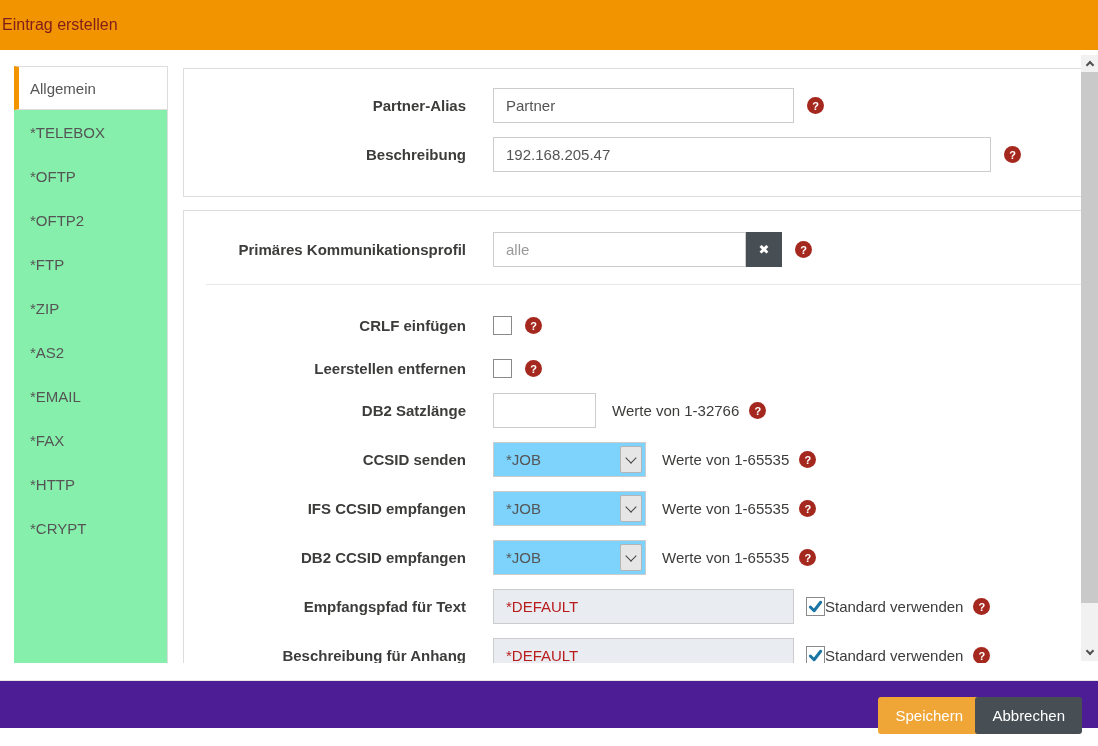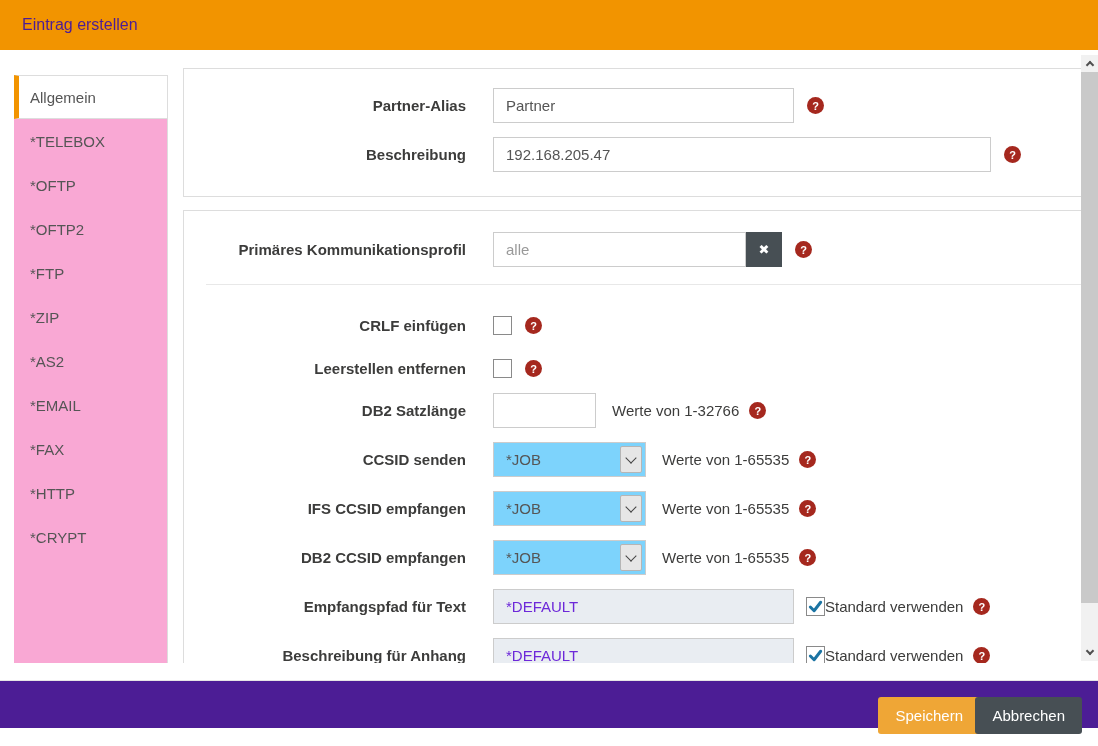--- a/index.html
+++ b/index.html
@@ -1,46 +1,46 @@
 <!DOCTYPE html>
 <html><head>
 <meta charset="utf-8">
 <style>
   * { margin:0; padding:0; box-sizing:border-box; }
   html,body { width:1098px; height:746px; background:#ffffff;
     font-family:"Liberation Sans", sans-serif; overflow:hidden; position:relative; }
 
   
   .hdr { position:absolute; left:0; top:0; width:1098px; height:50px; background:#f29400; }
-  .hdr .title { color:#4c1d95; font-size:16px; line-height:50px; padding-left:22px; }
+  .hdr .title { color:#7f1d1d; font-size:16px; line-height:50px; padding-left:2px; }
 
   
   .content { position:absolute; left:0; top:55px; width:1098px; height:608px; overflow:hidden; background:#fff; }
 
   
-  .sidebar { position:absolute; left:14px; top:20px; width:154px; height:597px; border-right:1px solid #ddd; background:#f9a8d4; }
+  .sidebar { position:absolute; left:14px; top:11px; width:154px; height:597px; border-right:1px solid #ddd; background:#86efac; }
   .tab-active { height:44px; border-top:1px solid #ddd; border-bottom:1px solid #ddd;
     border-left:5px solid #f29400; display:flex; align-items:center; padding-left:11px;
     font-size:15px; color:#555; background:#fff; cursor:pointer; }
   .tab-item { height:44px; display:flex; align-items:center; padding-left:16px;
     font-size:15px; color:#555; cursor:pointer; }
 
   
   .panel { position:absolute; left:183px; width:962px; border:1px solid #ddd; background:#fff; }
   .panel1 { top:13px; height:129px; padding-top:19px; }
   .panel2 { top:155px; height:520px; padding-top:21px; }
 
   .row { display:flex; align-items:center; margin-bottom:14px; }
   .lbl { width:309px; padding-right:27px; text-align:right; flex:none;
     font-weight:bold; font-size:15px; color:#3c3c3b; line-height:1.2; }
 
   input.txt { height:35px; border:1px solid #ccc; padding:6px 12px; font-size:15px;
     color:#555; font-family:"Liberation Sans",sans-serif; background:#fff; outline:none; }
   input.txt::placeholder { color:#999; }
-  input.txt:disabled, input.txt.disabled { background:#e9edf2; color:#6d28d9; }
+  input.txt:disabled, input.txt.disabled { background:#e9edf2; color:#b91c1c; }
   .w300 { width:301px; } .w498 { width:498px; } .w253 { width:253px; } .w103 { width:103px; }
 
   .inpgroup { display:flex; align-items:stretch; }
   .clear-btn { width:36px; height:35px; background:#474f54; border:1px solid #474f54;
     color:#fff; display:flex; align-items:center; justify-content:center; font-size:13px;
     cursor:pointer; }
 
   
   .sel { width:153px; height:35px; border:1px solid #ccc; background:#7dd3fc; display:flex;
     align-items:center; cursor:pointer; position:relative; }

